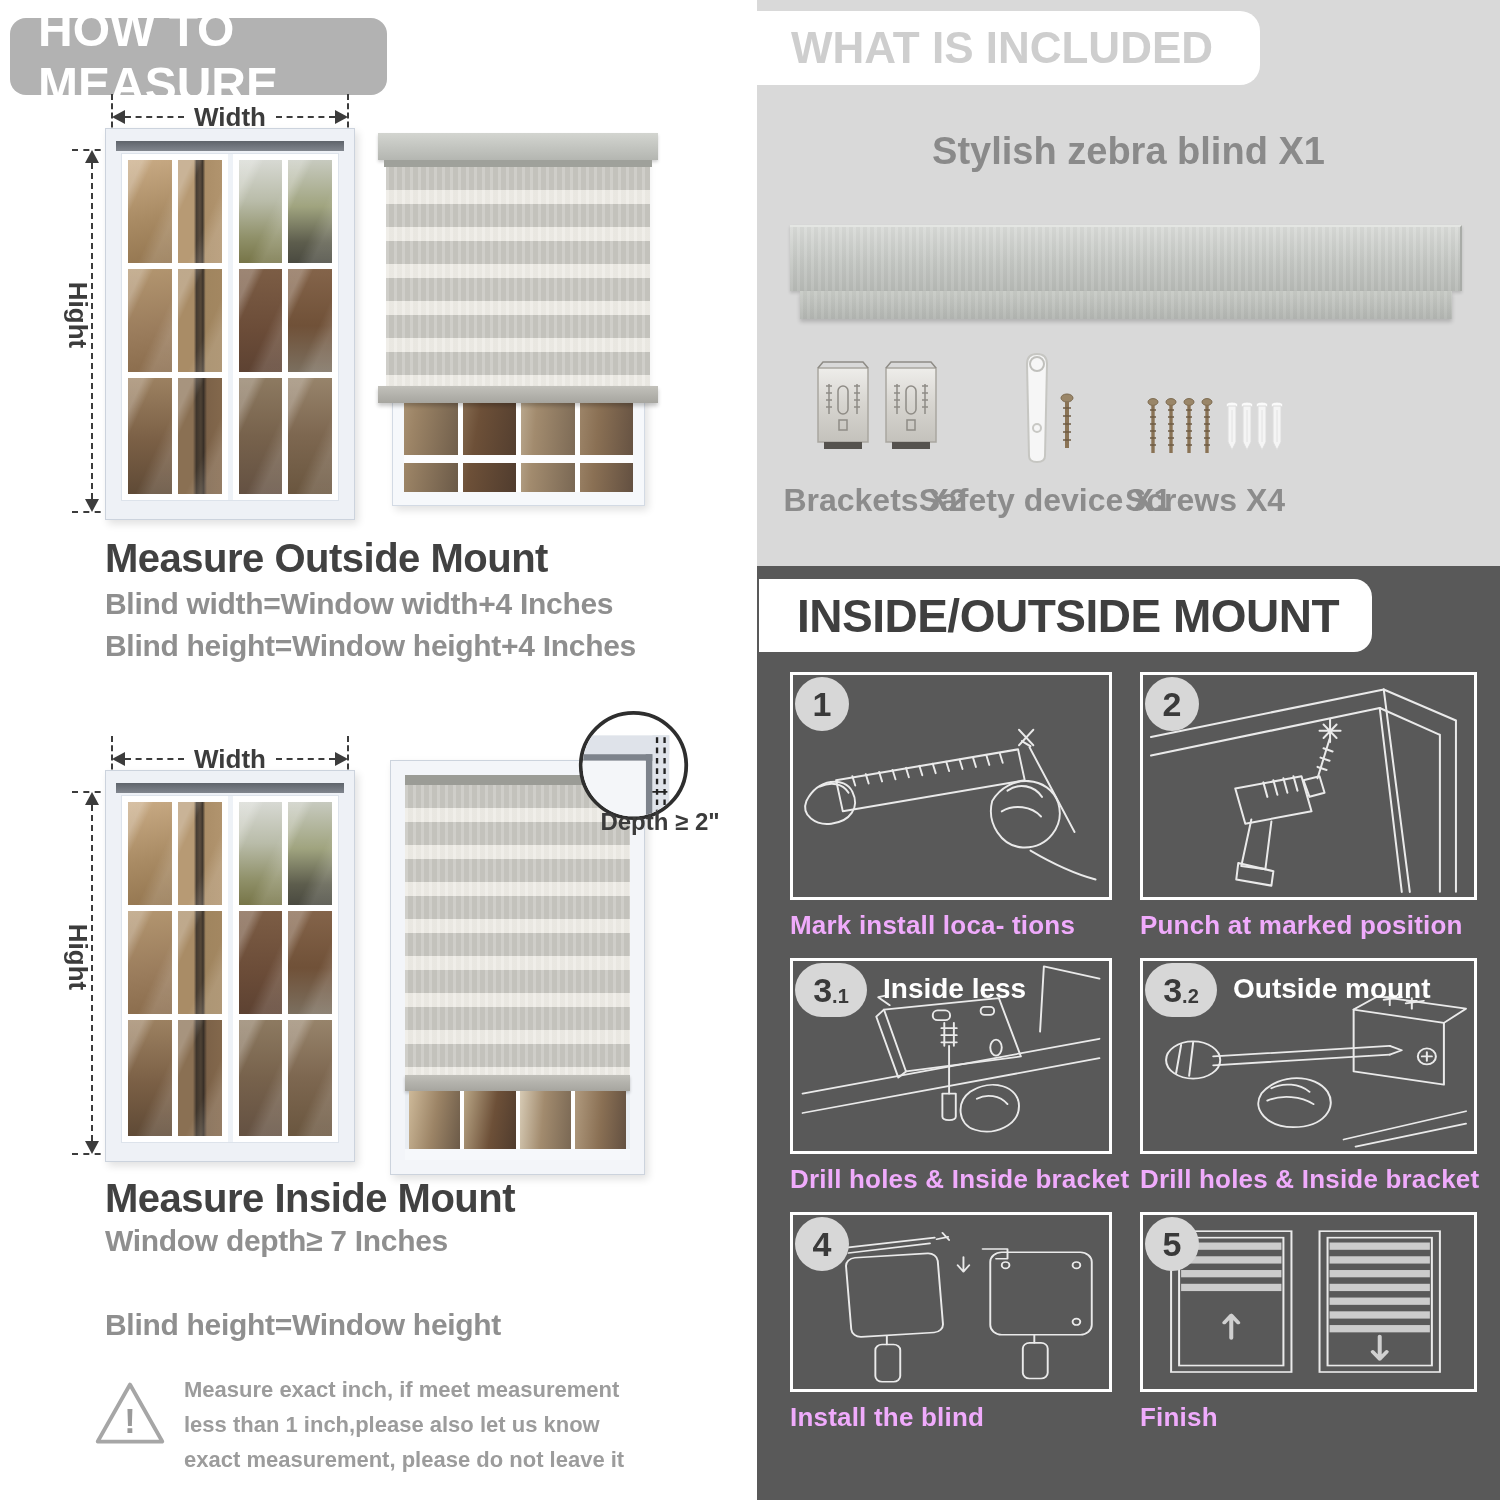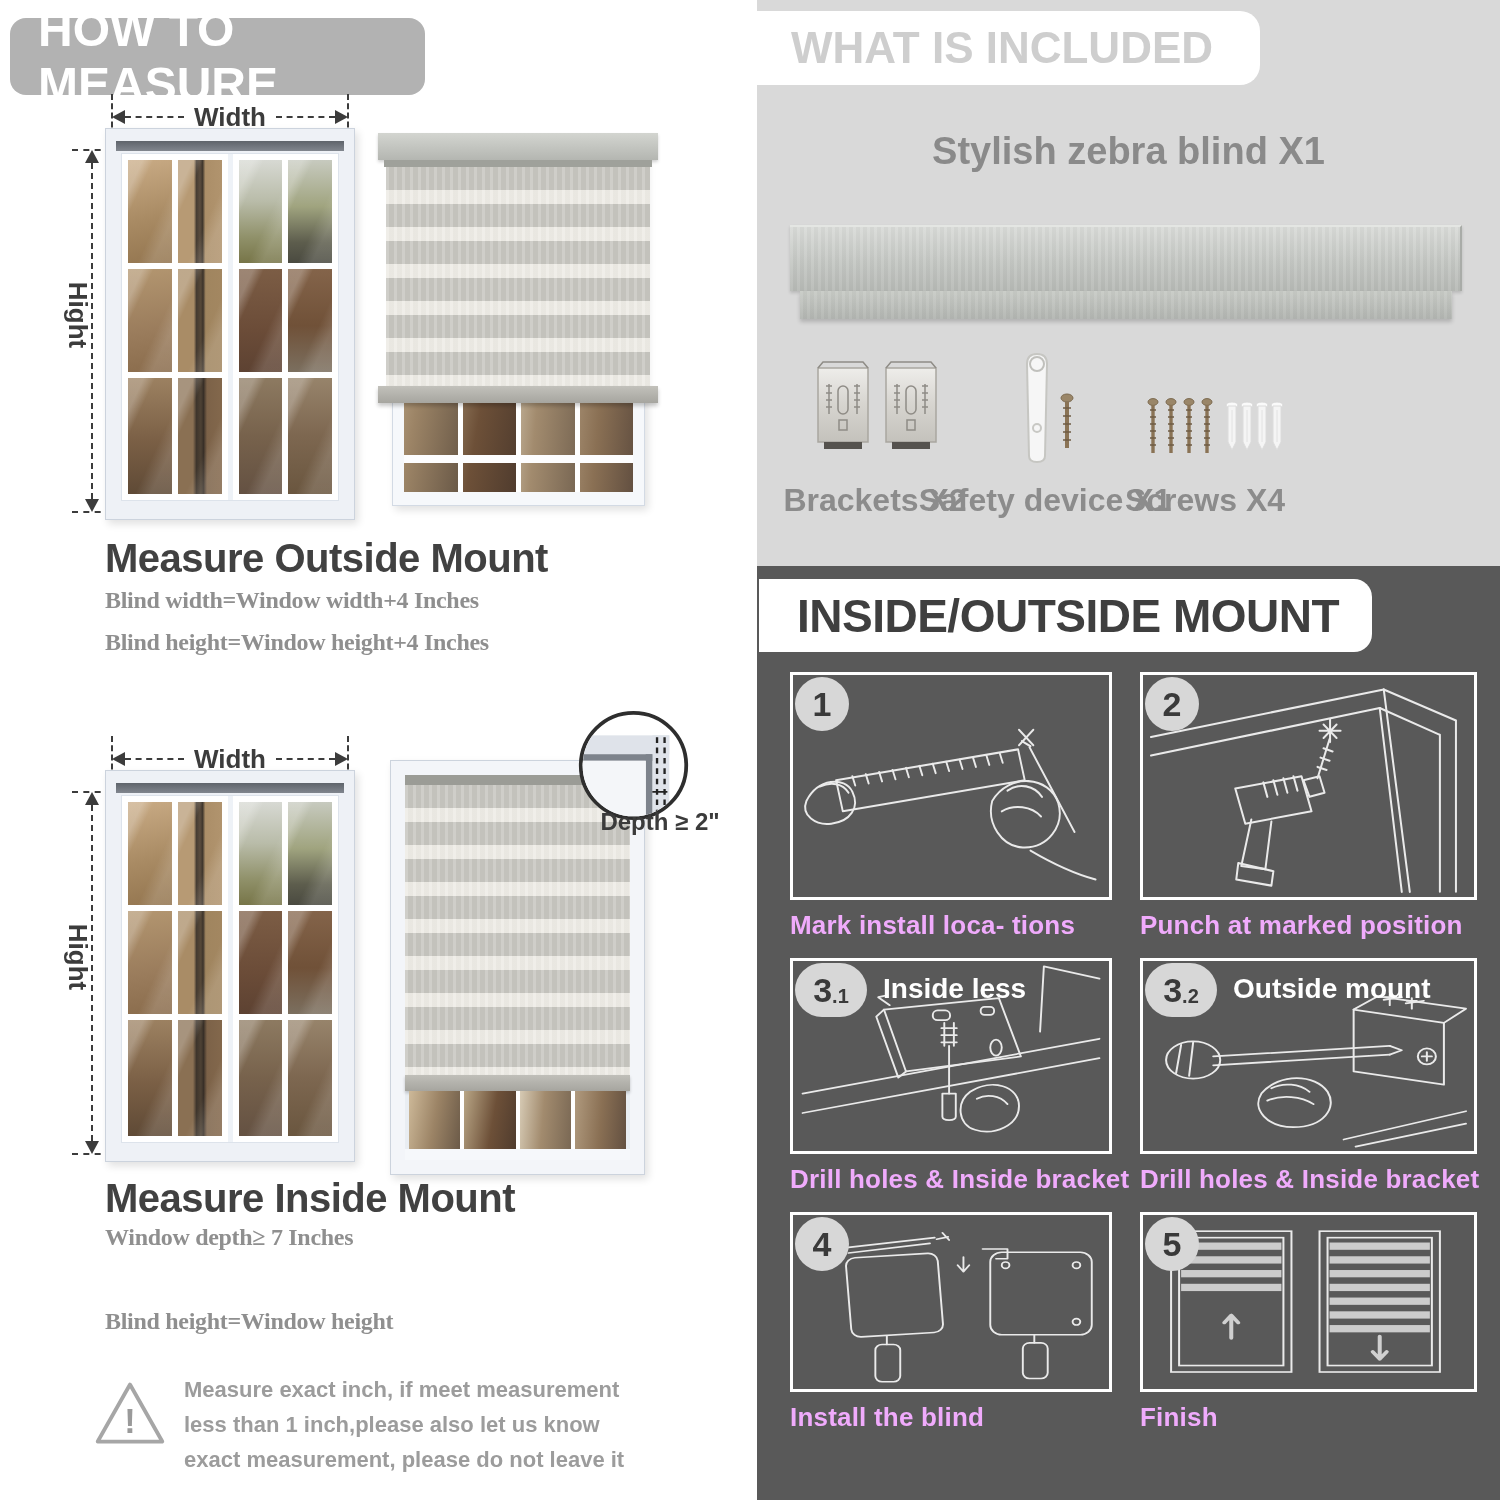--- a/index.html
+++ b/index.html
@@ -3,24 +3,24 @@
 <meta charset="utf-8">
 <style>
   html,body{margin:0;padding:0;background:#fff;}
   #stage{position:relative;width:1500px;height:1500px;background:#ffffff;overflow:hidden;
          font-family:"Liberation Sans","DejaVu Sans",sans-serif;}
   #stage *{box-sizing:border-box;}
 
   
   .h-box{position:absolute;display:flex;align-items:center;font-weight:bold;}
   .sec-title{position:absolute;font-weight:bold;color:#414141;font-size:40px;letter-spacing:-0.5px;}
-  .sec-line{position:absolute;font-weight:bold;color:#8f8f8f;font-size:24px;letter-spacing:-0.3px;font-family:Liberation Serif, serif;}
-
-  
-  .howto{left:10px;top:18px;width:415px;height:77px;background:#b2b2b2;border-radius:16px;
+  .sec-line{position:absolute;font-weight:bold;color:#8f8f8f;font-size:30px;letter-spacing:-0.3px;}
+
+  
+  .howto{left:10px;top:18px;width:377px;height:77px;background:#b2b2b2;border-radius:16px;
          color:#ffffff;font-size:48px;letter-spacing:0;padding-left:28px;}
 
   
   .winA{position:absolute;width:250px;height:392px;background:#eef1f6;border:1px solid #ccd3dd;
         box-shadow:3px 4px 8px rgba(0,0,0,.12);}
   .winA .track{position:absolute;left:10px;right:10px;top:12px;height:10px;
                background:linear-gradient(180deg,#5f646b,#81868e);}
   .winA .sash{position:absolute;left:15px;right:15px;top:24px;bottom:18px;background:#fff;
               border:1px solid #dde3eb;display:flex;}
   .casement{flex:1;position:relative;}

